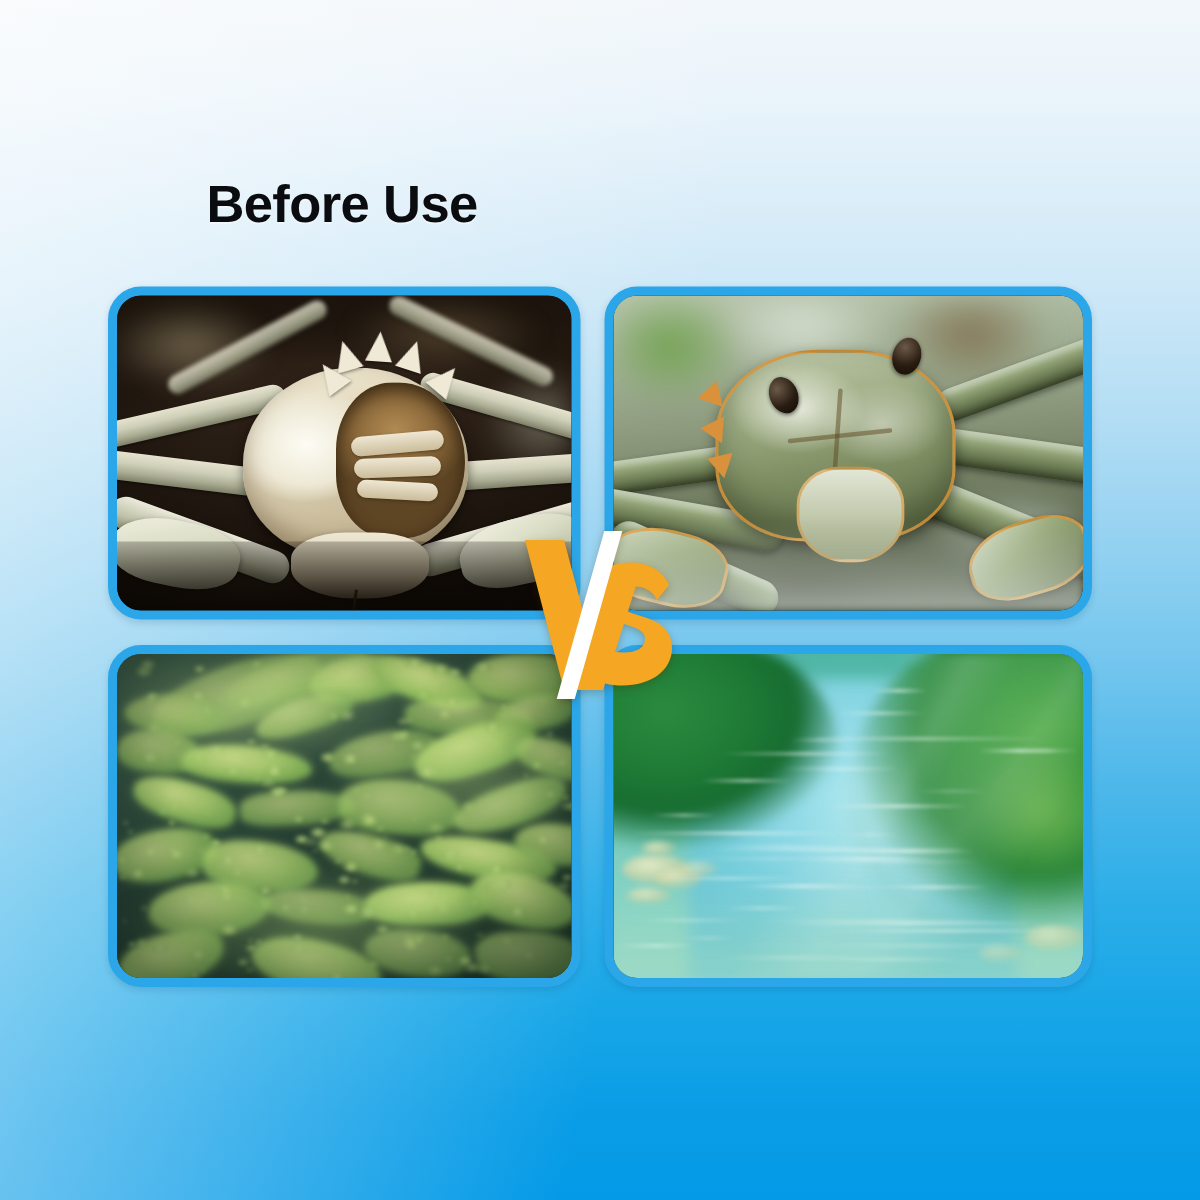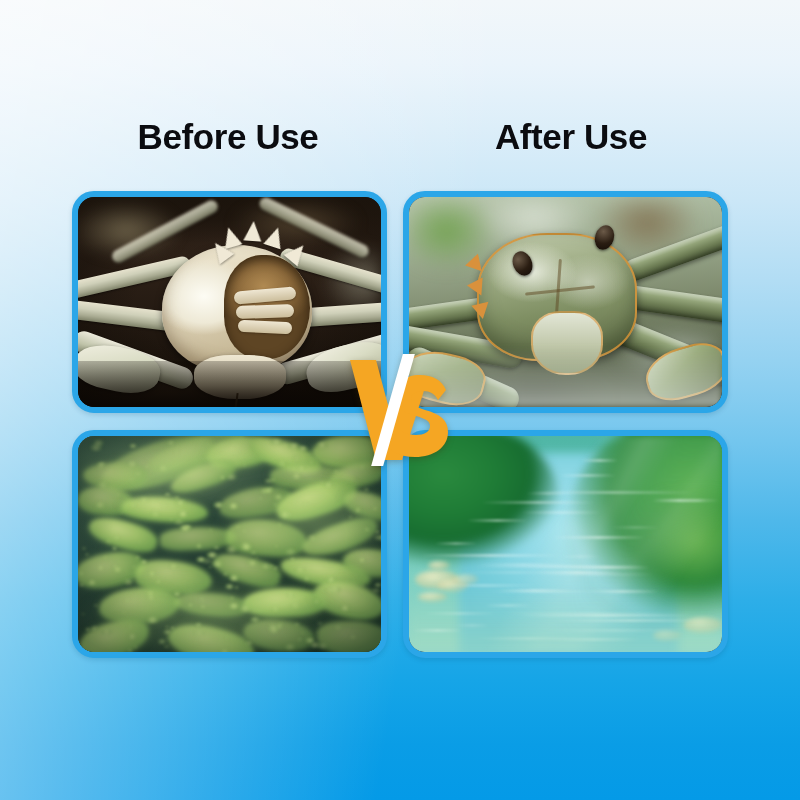--- a/index.html
+++ b/index.html
@@ -330,21 +330,20 @@
   .vs-badge svg { display:block; width:100%; height:100%;
     filter:drop-shadow(0 2px 3px rgba(60,40,0,0.28)); }
 </style>
 </head>
 <body>
 
 <div id="poster">
 
   <div class="headings">
     <div class="heading before">Before Use</div>
-    <div class="heading after">After Use</div>
   </div>
 
   <div class="grid">
 
     <div class="panel tl">
       <div class="photo crab-sick">
         <div class="bgblur"></div>
         <div class="leg l7"></div>
         <div class="leg l8"></div>
         <div class="leg l1"></div>

